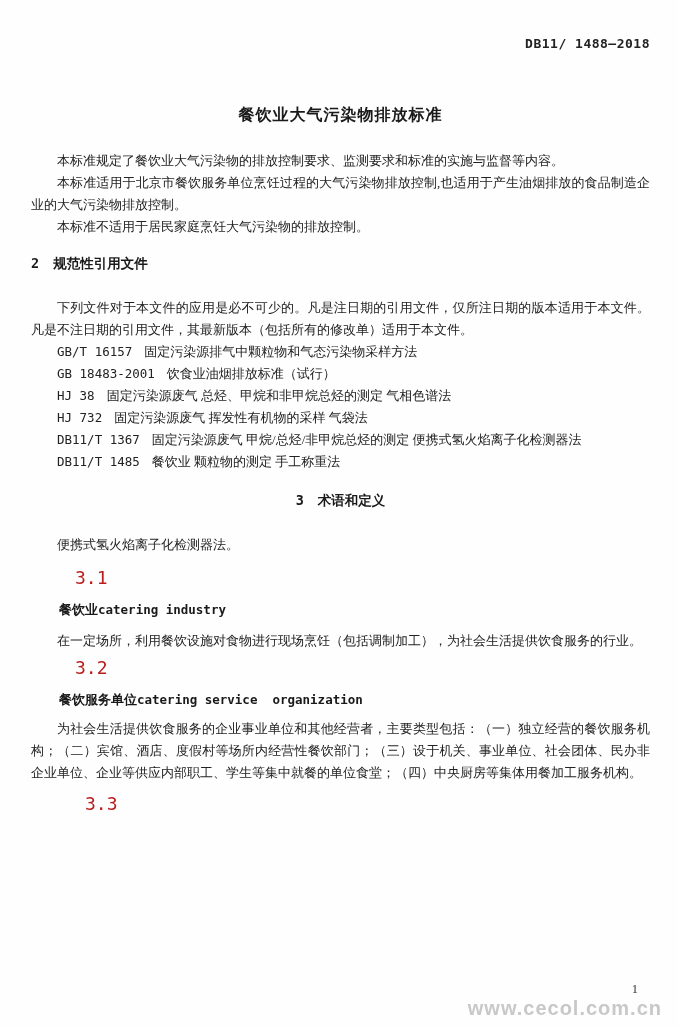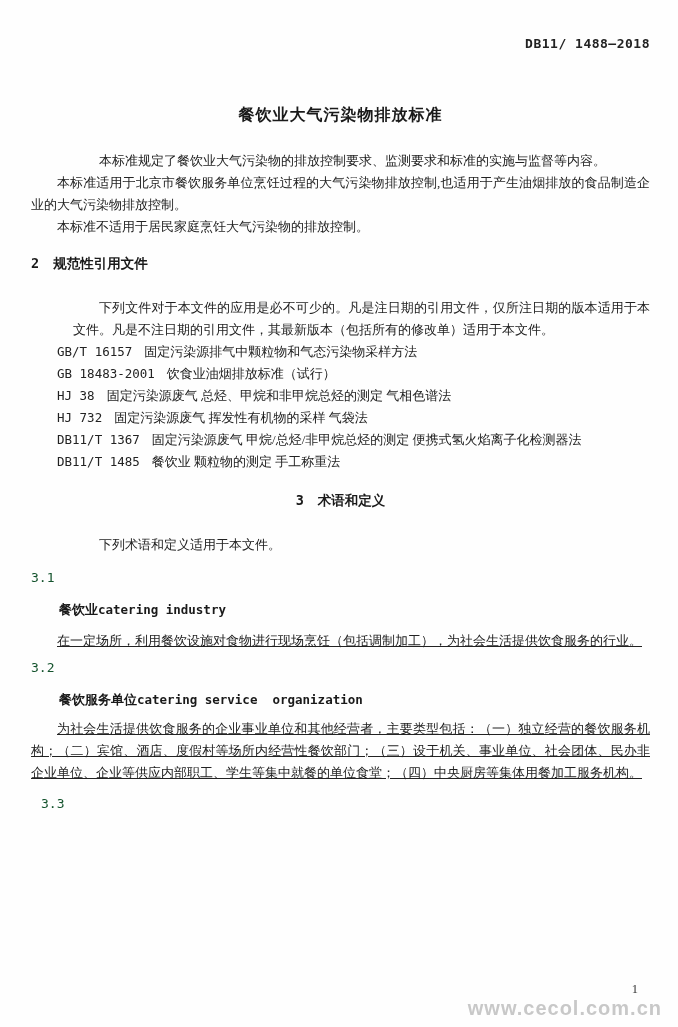--- a/index.html
+++ b/index.html
@@ -50,36 +50,37 @@
   .section-heading.tight { margin-top: 16px; }
   .section-heading.med { margin-top: 18px; text-align: center; }
 
   .para {
     font-size: 13px;
     line-height: 22px;
     text-align: justify;
     text-indent: 2em;
     color: #222;
   }
-  .para.first { margin-top: 24px; margin-left: 42px; }
+  .para.first { margin-top: 24px; }
 
   .ref-list { margin-top: 0; }
   .ref-item {
     font-size: 13px;
     line-height: 22px;
     padding-left: 26px;
     color: #222;
     white-space: nowrap;
   }
   .ref-item .ref-code { font-size: 12.5px; margin-right: 12px; letter-spacing: 0; }
 
   .term-num {
-    font-size: 13px;
+    font-size: 18px;
     line-height: 20px;
-    color: #14532d;
+    color: #b91c1c;
+    margin-left: 44px;
   }
   .term-num.t31 { margin-top: 12px; }
   .term-num.t32 { margin-top: 6px; }
   .term-num.t33 { margin-top: 10px; padding-left: 10px; }
 
   .term-line {
     margin-top: 12px;
     padding-left: 28px;
     font-family: "Liberation Sans", "DejaVu Sans", sans-serif;
     font-size: 13px;
@@ -88,21 +89,21 @@
     line-height: 20px;
   }
   .term-line.last { margin-top: 16px; }
   .term-line .term-en {
     font-family: "DejaVu Sans Mono", monospace;
     font-weight: bold;
     font-size: 12.5px;
     white-space: pre-wrap;
   }
 
-  .term-def { margin-top: 10px; text-decoration: underline; }
+  .term-def { margin-top: 10px; }
   .term-def.d32 { margin-top: 8px; }
 
   .page-number {
     position: absolute;
     right: 40px;
     bottom: 30px;
     font-size: 12.5px;
     color: #333;
   }
   .watermark {
@@ -151,21 +152,21 @@
       <span class="ref-code mono">DB11/T 1367</span><span>固定污染源废气 甲烷/总烃/非甲烷总烃的测定 便携式氢火焰离子化检测器法</span>
     </div>
     <div class="ref-item">
       <span class="ref-code mono">DB11/T 1485</span><span>餐饮业 颗粒物的测定 手工称重法</span>
     </div>
   </div>
 
   <div class="section-heading med">
     <span class="sec-num mono">3</span><span>术语和定义</span>
   </div>
-  <p class="para first">下列术语和定义适用于本文件。</p>
+  <p class="para first">便携式氢火焰离子化检测器法。</p>
 
   <div class="term-num mono t31">3.1</div>
   <div class="term-line">
     <span>餐饮业</span><span class="term-en">catering industry</span>
   </div>
   <p class="para term-def">在一定场所，利用餐饮设施对食物进行现场烹饪（包括调制加工），为社会生活提供饮食服务的行业。</p>
 
   <div class="term-num mono t32">3.2</div>
   <div class="term-line">
     <span>餐饮服务单位</span><span class="term-en">catering service  organization</span>

